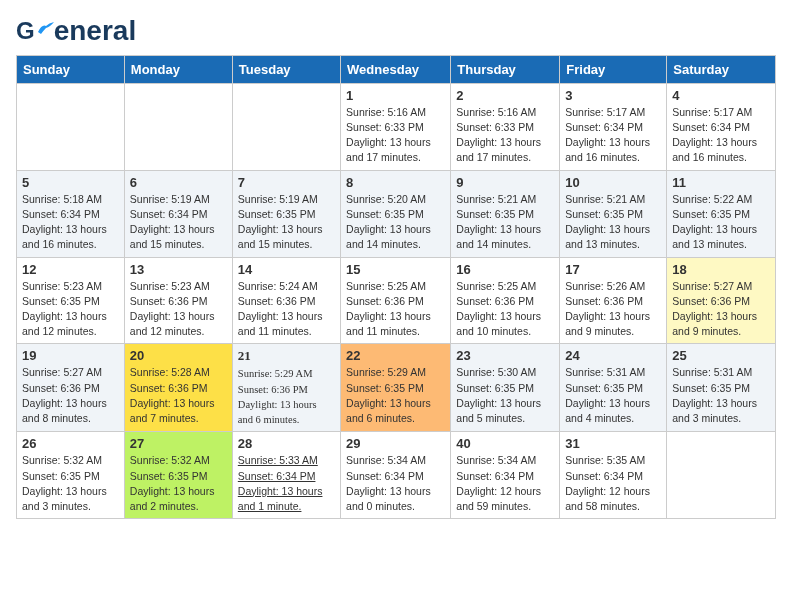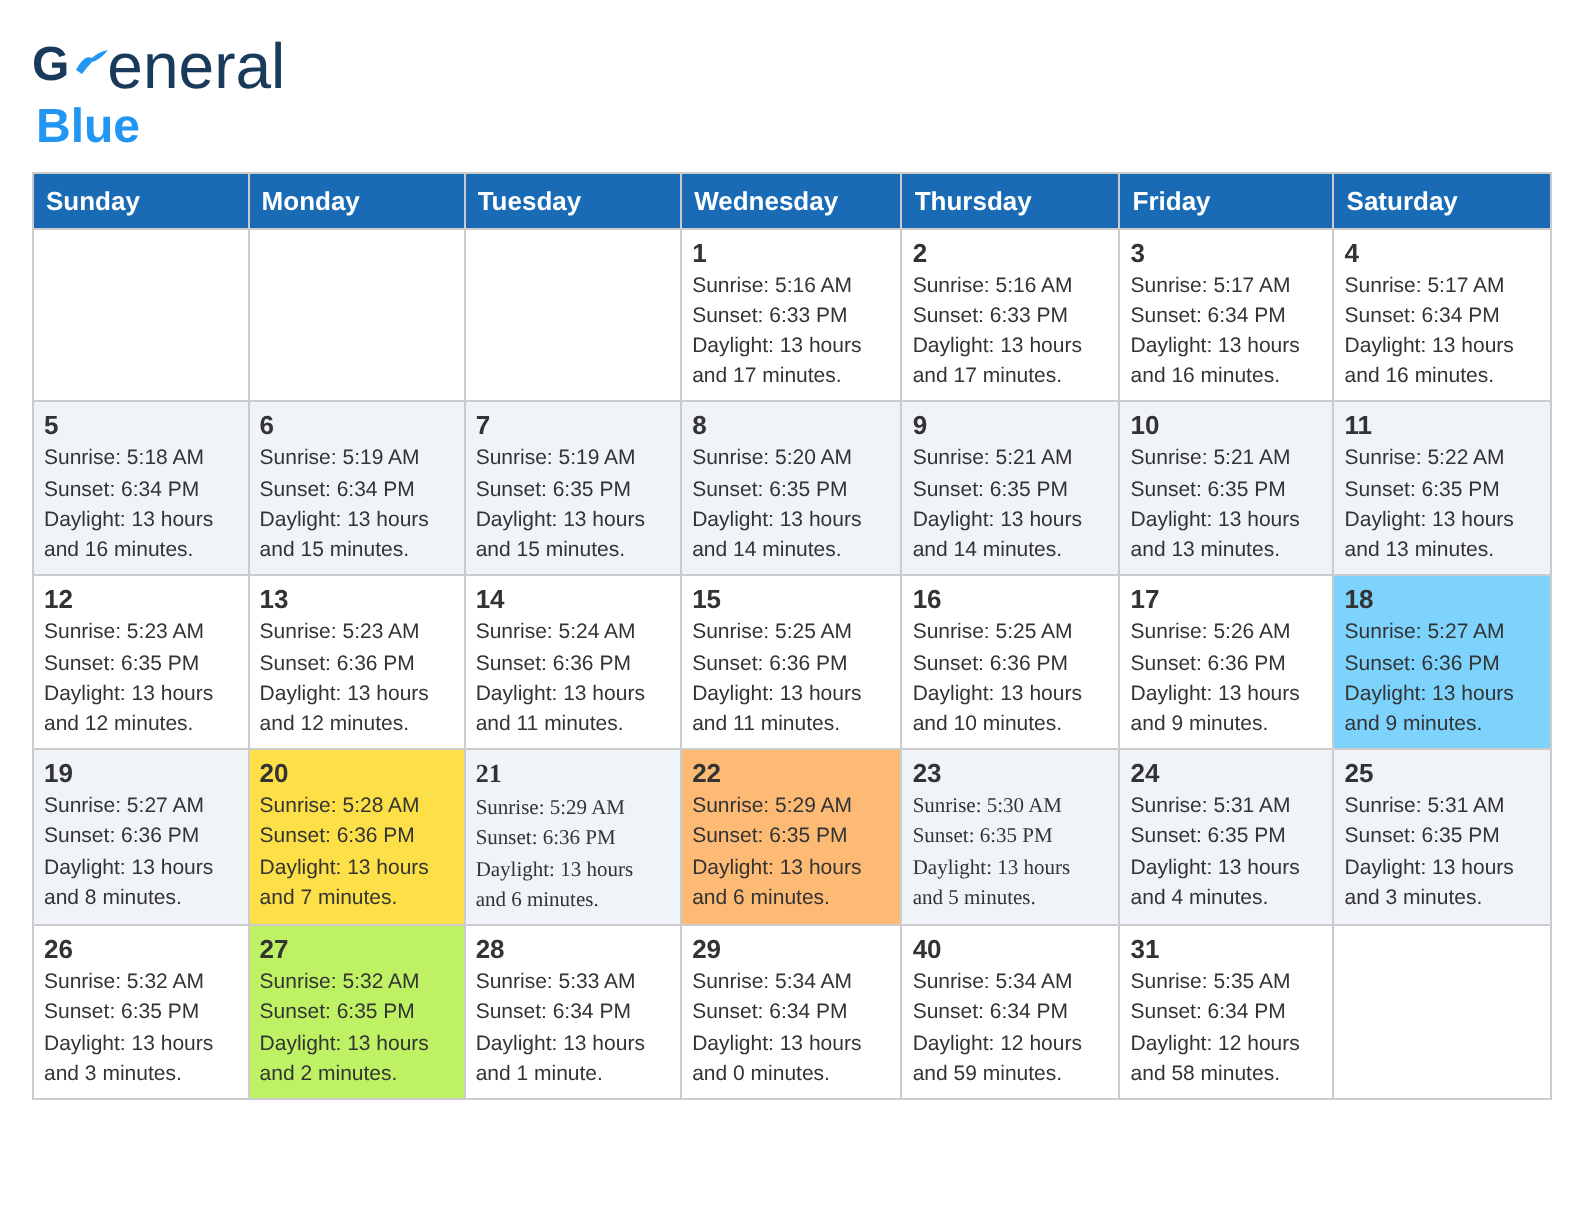--- a/index.html
+++ b/index.html
@@ -21,24 +21,21 @@
 
 <div class="page">
   <div class="header">
 
     <div style="display:flex;flex-direction:column;line-height:1.1;">
       <div style="display:flex;align-items:center;">
         <span style="font-size:24px;font-weight:bold;color:#1a3a5c;">G</span>
         <svg width="18" height="14" viewBox="0 0 18 14" style="margin-left:1px;margin-top:-4px;">
           <path d="M2 10 Q6 2 10 4 Q13 1 18 0 Q14 5 10 6 Q8 8 5 12Z" fill="#2196F3"></path>
         </svg>
-        <span style="font-size:32px;font-weight:normal;color:#1a3a5c;">eneral</span>
-      </div>
-      <div style="display:flex;align-items:center;margin-left:2px;">
-        <span style="font-size:24px;font-weight:bold;color:#2196F3;">Blue</span>
+        <span style="font-size:28px;font-weight:bold;color:#1a3a5c;">eneral</span>
       </div>
     </div>
 
     <div class="title-block">
       <div style="font-size:40px;font-weight:normal;color:#333;"></div>
       <div style="font-size:14px;color:#555;"></div>
     </div>
   </div>
 
   <table class="calendar">
@@ -174,21 +171,21 @@
 Daylight: 13 hours
 and 10 minutes.</div>
           </td>
           <td style="background: rgb(255, 255, 255);">
             <span class="day-num">17</span>
             <div class="day-info" style="white-space: pre-line;">Sunrise: 5:26 AM
 Sunset: 6:36 PM
 Daylight: 13 hours
 and 9 minutes.</div>
           </td>
-          <td style="background: #7dd3fc; margin-top: 24px;">
+          <td style="background: #fef9c3; margin-top: 24px;">
             <span class="day-num">18</span>
             <div class="day-info" style="white-space: pre-line;">Sunrise: 5:27 AM
 Sunset: 6:36 PM
 Daylight: 13 hours
 and 9 minutes.</div>
           </td>
         </tr>
         <tr>
           <td style="background: rgb(240, 244, 248);">
             <span class="day-num">19</span>
@@ -213,21 +210,21 @@
           </td>
           <td style="background: #fdba74;">
             <span class="day-num">22</span>
             <div class="day-info" style="white-space: pre-line;">Sunrise: 5:29 AM
 Sunset: 6:35 PM
 Daylight: 13 hours
 and 6 minutes.</div>
           </td>
           <td style="background: rgb(240, 244, 248);">
             <span class="day-num">23</span>
-            <div class="day-info" style="white-space: pre-line; font-family: Liberation Serif, serif;">Sunrise: 5:30 AM
+            <div class="day-info" style="white-space: pre-line;">Sunrise: 5:30 AM
 Sunset: 6:35 PM
 Daylight: 13 hours
 and 5 minutes.</div>
           </td>
           <td style="background: rgb(240, 244, 248);">
             <span class="day-num">24</span>
             <div class="day-info" style="white-space: pre-line;">Sunrise: 5:31 AM
 Sunset: 6:35 PM
 Daylight: 13 hours
 and 4 minutes.</div>
@@ -250,21 +247,21 @@
           </td>
           <td style="background: #bef264;">
             <span class="day-num">27</span>
             <div class="day-info" style="white-space: pre-line;">Sunrise: 5:32 AM
 Sunset: 6:35 PM
 Daylight: 13 hours
 and 2 minutes.</div>
           </td>
           <td style="background: rgb(255, 255, 255); margin-top: 40px;">
             <span class="day-num">28</span>
-            <div class="day-info" style="white-space: pre-line;">Sunrise: 5:33 AM
+            <div class="day-info" style="white-space: pre-line; text-decoration: underline;">Sunrise: 5:33 AM
 Sunset: 6:34 PM
 Daylight: 13 hours
 and 1 minute.</div>
           </td>
           <td style="background: rgb(255, 255, 255);">
             <span class="day-num">29</span>
             <div class="day-info" style="white-space: pre-line;">Sunrise: 5:34 AM
 Sunset: 6:34 PM
 Daylight: 13 hours
 and 0 minutes.</div>

